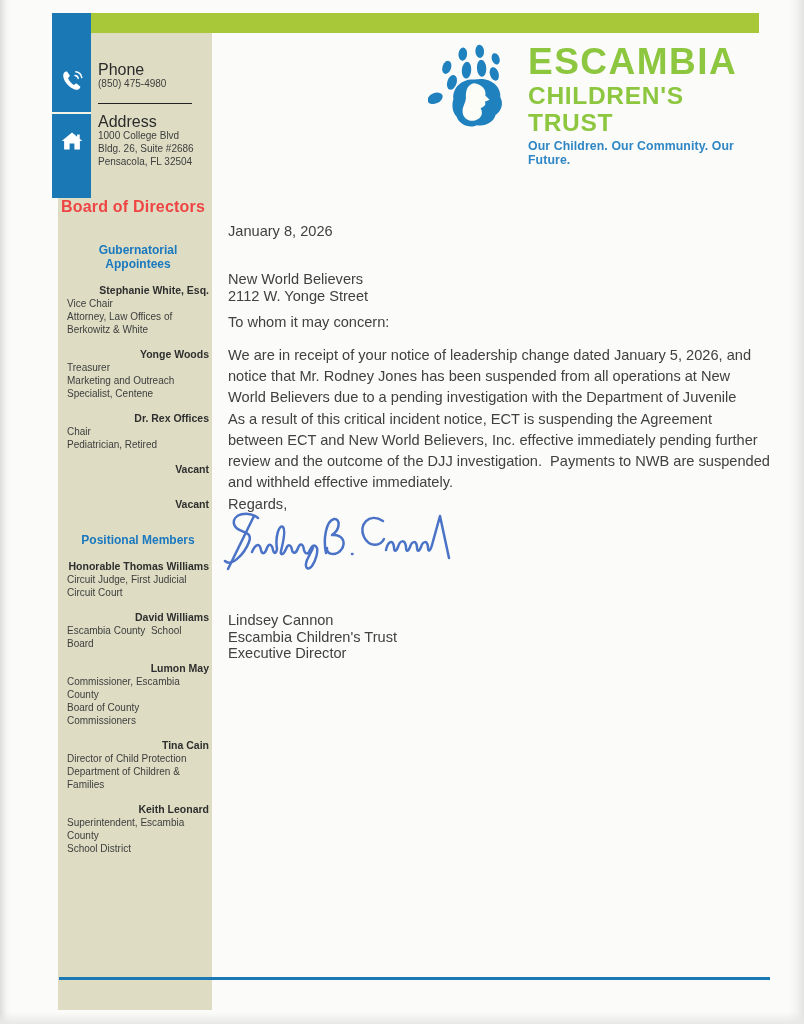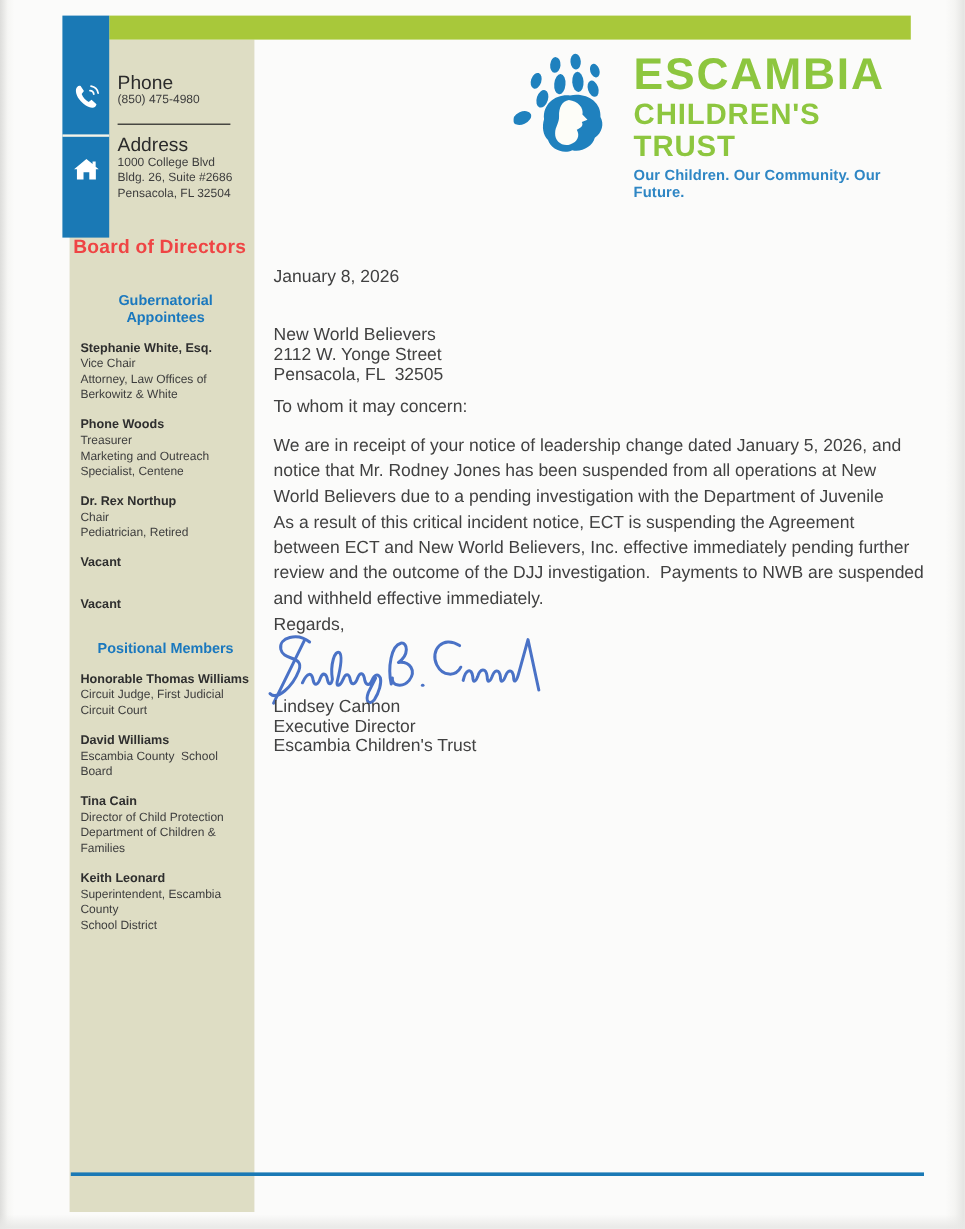--- a/index.html
+++ b/index.html
@@ -31,21 +31,21 @@
   
   .contact { position:absolute; left:98px; top:62px; width:112px; font-size:10px; line-height:13px; color:#3d3d3d; }
   .contact .lbl { font-weight:normal; font-size:16px; color:#2b2b2b; line-height:15px; }
   .contact .sep { border:none; border-top:1.3px solid #222; width:94px; margin:13px 0 10px 0; }
 
   
   .board { position:absolute; left:67px; top:198px; width:142px; }
   .board-title { color:#ef4444; font-weight:bold; font-size:16px; letter-spacing:.2px; margin-left:-6px; margin-bottom:27px; }
   .section-head { color:#1a78be; font-weight:bold; font-size:12px; margin-bottom:13px;text-align:center; }
   .member { font-size:10px; line-height:13px; color:#3d3d3d; margin-bottom:12px; }
-  .member .nm { font-weight:bold; font-size:10.5px; color:#2e2e2e; }
+  .member .nm { font-weight:bold; font-size:10.5px; color:#2e2e2e;text-align:right; }
   .member.vacant { margin-bottom:22px; }
   .sec2 { margin-top:10px; }
 
   
   .logo { position:absolute; left:428px; top:42px; width:345px; }
   .logo-hand { position:absolute; left:0; top:2px; width:94px; height:88px; }
   .logo-text { position:absolute; left:100px; top:0; width:245px; }
   .logo-name1 { color:#8dc63f; font-weight:bold; font-size:37px; letter-spacing:1.5px; line-height:40px; }
   .logo-name2 { color:#8dc63f; font-weight:bold; font-size:24.5px; letter-spacing:.7px; line-height:27px; }
   .logo-tag   { color:#2e86c4; font-weight:bold; font-size:12.3px; margin-top:3px; letter-spacing:.1px; }
@@ -53,21 +53,21 @@
   
   .letter { position:absolute; left:228px; top:215px; width:545px; font-size:14.6px; color:#414141; }
   .letter .pre { white-space:pre-wrap; }
   .l-date { padding-top:7px; margin-bottom:31px; line-height:18px; }
   .l-recip { line-height:17px; margin-bottom:8px; }
   .l-salut { line-height:18px; margin-bottom:14px; }
   .l-para { line-height:21px; margin-bottom:1px; }
   .l-para div { white-space:pre-wrap; }
   .l-close { margin-top:2px; line-height:18px; }
   .sig-svg { display:block; margin:-4px 0 -7px -6px; }
-  .l-signer { line-height:16.5px; }
+  .l-signer { line-height:16.5px;margin-top:48px; }
 
   .bottom-line { position:absolute; left:59px; top:977px; width:711px; height:3px; background:#1a79b5; }
 </style>
 </head>
 <body>
 
 <div class="edge-left"></div>
 <div class="edge-right"></div>
 <div class="edge-bottom"></div>
 
@@ -132,28 +132,28 @@
     <div class="section-head">Gubernatorial Appointees</div>
 
     <div class="member">
       <div class="nm">Stephanie White, Esq.</div>
       <div>Vice Chair</div>
       <div>Attorney, Law Offices of</div>
       <div>Berkowitz &amp; White</div>
     </div>
 
     <div class="member">
-      <div class="nm">Phone Woods</div>
+      <div class="nm">Yonge Woods</div>
       <div>Treasurer</div>
       <div>Marketing and Outreach</div>
       <div>Specialist, Centene</div>
     </div>
 
     <div class="member">
-      <div class="nm">Dr. Rex Northup</div>
+      <div class="nm">Dr. Rex Offices</div>
       <div>Chair</div>
       <div>Pediatrician, Retired</div>
     </div>
 
     <div class="member vacant">
       <div class="nm">Vacant</div>
     </div>
 
     <div class="member vacant">
       <div class="nm">Vacant</div>
@@ -167,20 +167,25 @@
       <div class="nm">Honorable Thomas Williams</div>
       <div>Circuit Judge, First Judicial</div>
       <div>Circuit Court</div>
     </div>
 
     <div class="member">
       <div class="nm">David Williams</div>
       <div class="pre" style="white-space:pre-wrap;">Escambia County  School Board</div>
     </div>
 
+    <div class="member">
+      <div class="nm">Lumon May</div>
+      <div>Commissioner, Escambia County</div>
+      <div>Board of County Commissioners</div>
+    </div>
 
     <div class="member">
       <div class="nm">Tina Cain</div>
       <div>Director of Child Protection</div>
       <div>Department of Children &amp;</div>
       <div>Families</div>
     </div>
 
     <div class="member">
       <div class="nm">Keith Leonard</div>
@@ -189,21 +194,20 @@
     </div>
   </div>
 </div>
 
 <div class="letter">
   <div class="l-date">January 8, 2026</div>
 
   <div class="l-recip">
     <div>New World Believers</div>
     <div>2112 W. Yonge Street</div>
-    <div class="pre">Pensacola, FL  32505</div>
   </div>
 
   <div class="l-salut">To whom it may concern:</div>
 
   <div class="l-para">
     <div>We are in receipt of your notice of leadership change dated January 5, 2026, and</div>
     <div>notice that Mr. Rodney Jones has been suspended from all operations at New</div>
     <div>World Believers due to a pending investigation with the Department of Juvenile</div>
   </div>
 
@@ -221,18 +225,18 @@
     <path d="M32 7 L6 60"></path>
     <path d="M30 43 C34 34 38 34 39 41 C40 46 43 45 45 39 C47 34 50 35 51 41 C52 45 54 45 55 40 C53 28 57 15 61 18 C64 21 61 34 59 42 C58 46 61 47 64 40 C66 35 69 35 70 41 C71 45 74 45 76 39 C78 34 81 34 82 41 C83 45 86 46 88 41 C90 36 93 35 95 39 C96 43 94 51 90 57 C86 62 82 59 85 51 L91 39"></path>
     <path d="M104 44 C101 30 104 12 112 10 C118 9 119 20 110 26 C120 25 125 33 119 41 C114 47 104 46 105 39"></path>
     <path d="M130 45 L130.5 45"></path>
     <path d="M161 12 C147 3 136 16 142 28 C147 38 158 38 162 30"></path>
     <path d="M164 41 C166 32 171 30 172 38 C172 43 174 43 176 38 C178 31 183 30 184 38 C184 43 186 43 188 38 C190 32 194 31 195 38 C195 43 197 43 199 38 C201 32 205 31 206 38 C206 43 208 43 210 36 L218 7 L227 49"></path>
   </svg>
 
   <div class="l-signer">
     <div>Lindsey Cannon</div>
+    <div>Escambia Children's Trust</div>
     <div>Executive Director</div>
-    <div>Escambia Children's Trust</div>
   </div>
 </div>
 
 <div class="bottom-line"></div>
 
 </body></html>

